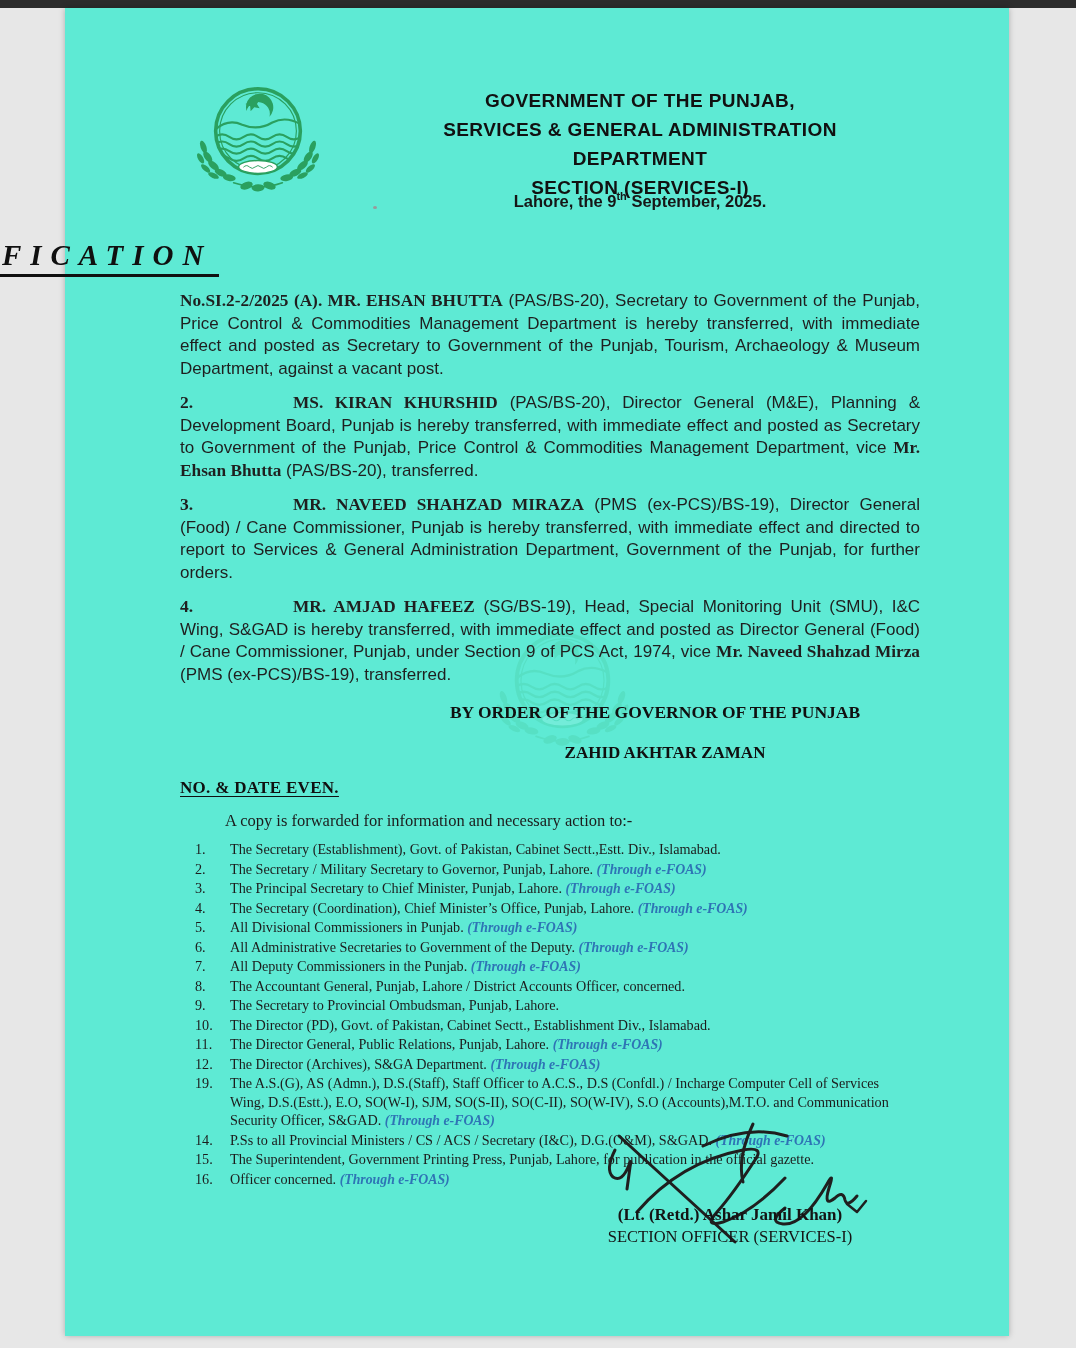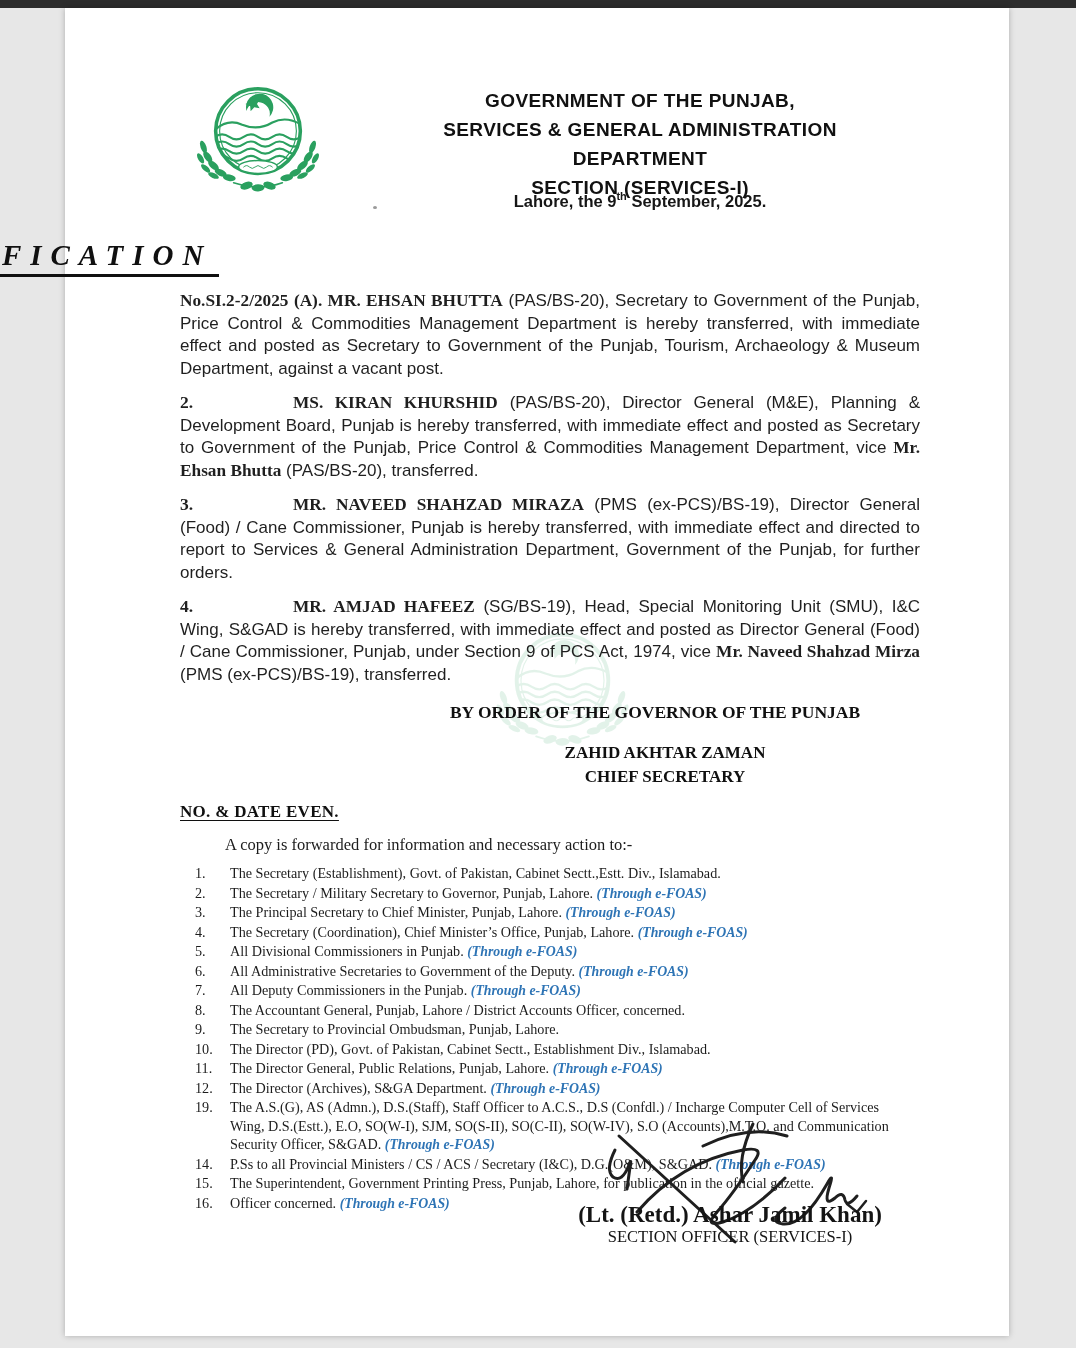--- a/index.html
+++ b/index.html
@@ -7,21 +7,21 @@
     width:1076px;height:1348px;
     background:#e7e7e7;
     font-family:"Liberation Sans", sans-serif;
     color:#1b1b1b;
     position:relative;
     overflow:hidden;
   }
   .topbar{position:absolute;left:0;top:0;width:1076px;height:8px;background:#2c2c2c;}
   .page{
     position:absolute;left:65px;top:8px;width:944px;height:1328px;
-    background:#ffffff;
+    background:#5eead4;
     box-shadow:0 0 6px rgba(0,0,0,.25);
   }
   
   .emblem{position:absolute;left:118px;top:70px;width:150px;height:122px;}
   .watermark{position:absolute;left:400px;top:615px;width:195px;height:132px;opacity:.13;}
   .hdr{position:absolute;left:210px;top:78px;width:730px;text-align:center;}
   .hdr-line{font-weight:bold;font-size:19px;line-height:29px;letter-spacing:.4px;color:#111;}
   .date-line{position:absolute;left:210px;top:182px;width:730px;text-align:center;
     font-weight:bold;font-size:16.5px;color:#161616;}
   .date-line sup{font-size:11px;}
@@ -60,21 +60,21 @@
   }
   .dist{margin:9px 0 0 15px;}
   .drow{display:flex;font-family:"Liberation Serif", serif;font-size:14.2px;line-height:18.5px;color:#1c1c1c;}
   .dnum{width:35px;flex:0 0 35px;}
   .dtext{flex:1;padding-right:4px;}
   .efoas{color:#2e74b5;font-style:italic;font-weight:bold;font-size:13.8px;}
   
   .sig-script{position:absolute;left:520px;top:1108px;width:300px;height:132px;}
   .sig-block{position:absolute;left:470px;top:1196px;width:390px;text-align:center;
     font-family:"Liberation Serif", serif;color:#141414;}
-  .sig-name{font-weight:bold;font-size:23px;line-height:22px;}
+  .sig-name{font-weight:bold;font-size:17px;line-height:22px;}
   .sig-title{font-size:16.5px;line-height:22px;}
   svg .stk{fill:none;stroke:#2aa05f;stroke-linecap:round;}
   svg .ink{fill:none;stroke:#1f1f1f;stroke-linecap:round;stroke-linejoin:round;}
 </style>
 </head>
 <body>
 
 <svg width="0" height="0" style="position:absolute">
   <symbol id="punjab-emblem" viewBox="0 0 200 170">
     <clipPath id="circ">
@@ -162,21 +162,20 @@
     <p class="body-para"><span class="pnum">2.</span><span class="blead">MS. KIRAN KHURSHID</span><span> (PAS/BS-20), Director General (M&amp;E), Planning &amp; Development Board, Punjab is hereby transferred, with immediate effect and posted as Secretary to Government of the Punjab, Price Control &amp; Commodities Management Department, vice </span><span class="blead">Mr. Ehsan Bhutta</span><span> (PAS/BS-20), transferred.</span></p>
 
     <p class="body-para"><span class="pnum">3.</span><span class="blead">MR. NAVEED SHAHZAD MIRAZA</span><span> (PMS (ex-PCS)/BS-19), Director General (Food) / Cane Commissioner, Punjab is hereby transferred, with immediate effect and directed to report to Services &amp; General Administration Department, Government of the Punjab, for further orders.</span></p>
 
     <p class="body-para"><span class="pnum">4.</span><span class="blead">MR. AMJAD HAFEEZ</span><span> (SG/BS-19), Head, Special Monitoring Unit (SMU), I&amp;C Wing, S&amp;GAD is hereby transferred, with immediate effect and posted as Director General (Food) / Cane Commissioner, Punjab, under Section 9 of PCS Act, 1974, vice </span><span class="blead">Mr. Naveed Shahzad Mirza</span><span> (PMS (ex-PCS)/BS-19), transferred.</span></p>
 
     <div class="order-line">BY ORDER OF THE GOVERNOR OF THE PUNJAB</div>
 
     <div class="signatory">
       <div>ZAHID AKHTAR ZAMAN</div>
-      <div>CHIEF SECRETARY</div>
     </div>
 
     <div class="ref-heading">NO. &amp; DATE EVEN.</div>
 
     <div class="forward-line">A copy is forwarded for information and necessary action to:-</div>
 
     <div class="dist">
       <div class="drow">
           <span class="dnum">1.</span>
           <span class="dtext"><span>The Secretary (Establishment), Govt. of Pakistan, Cabinet Sectt.,Estt. Div., Islamabad.</span><span class="efoas"></span></span>

